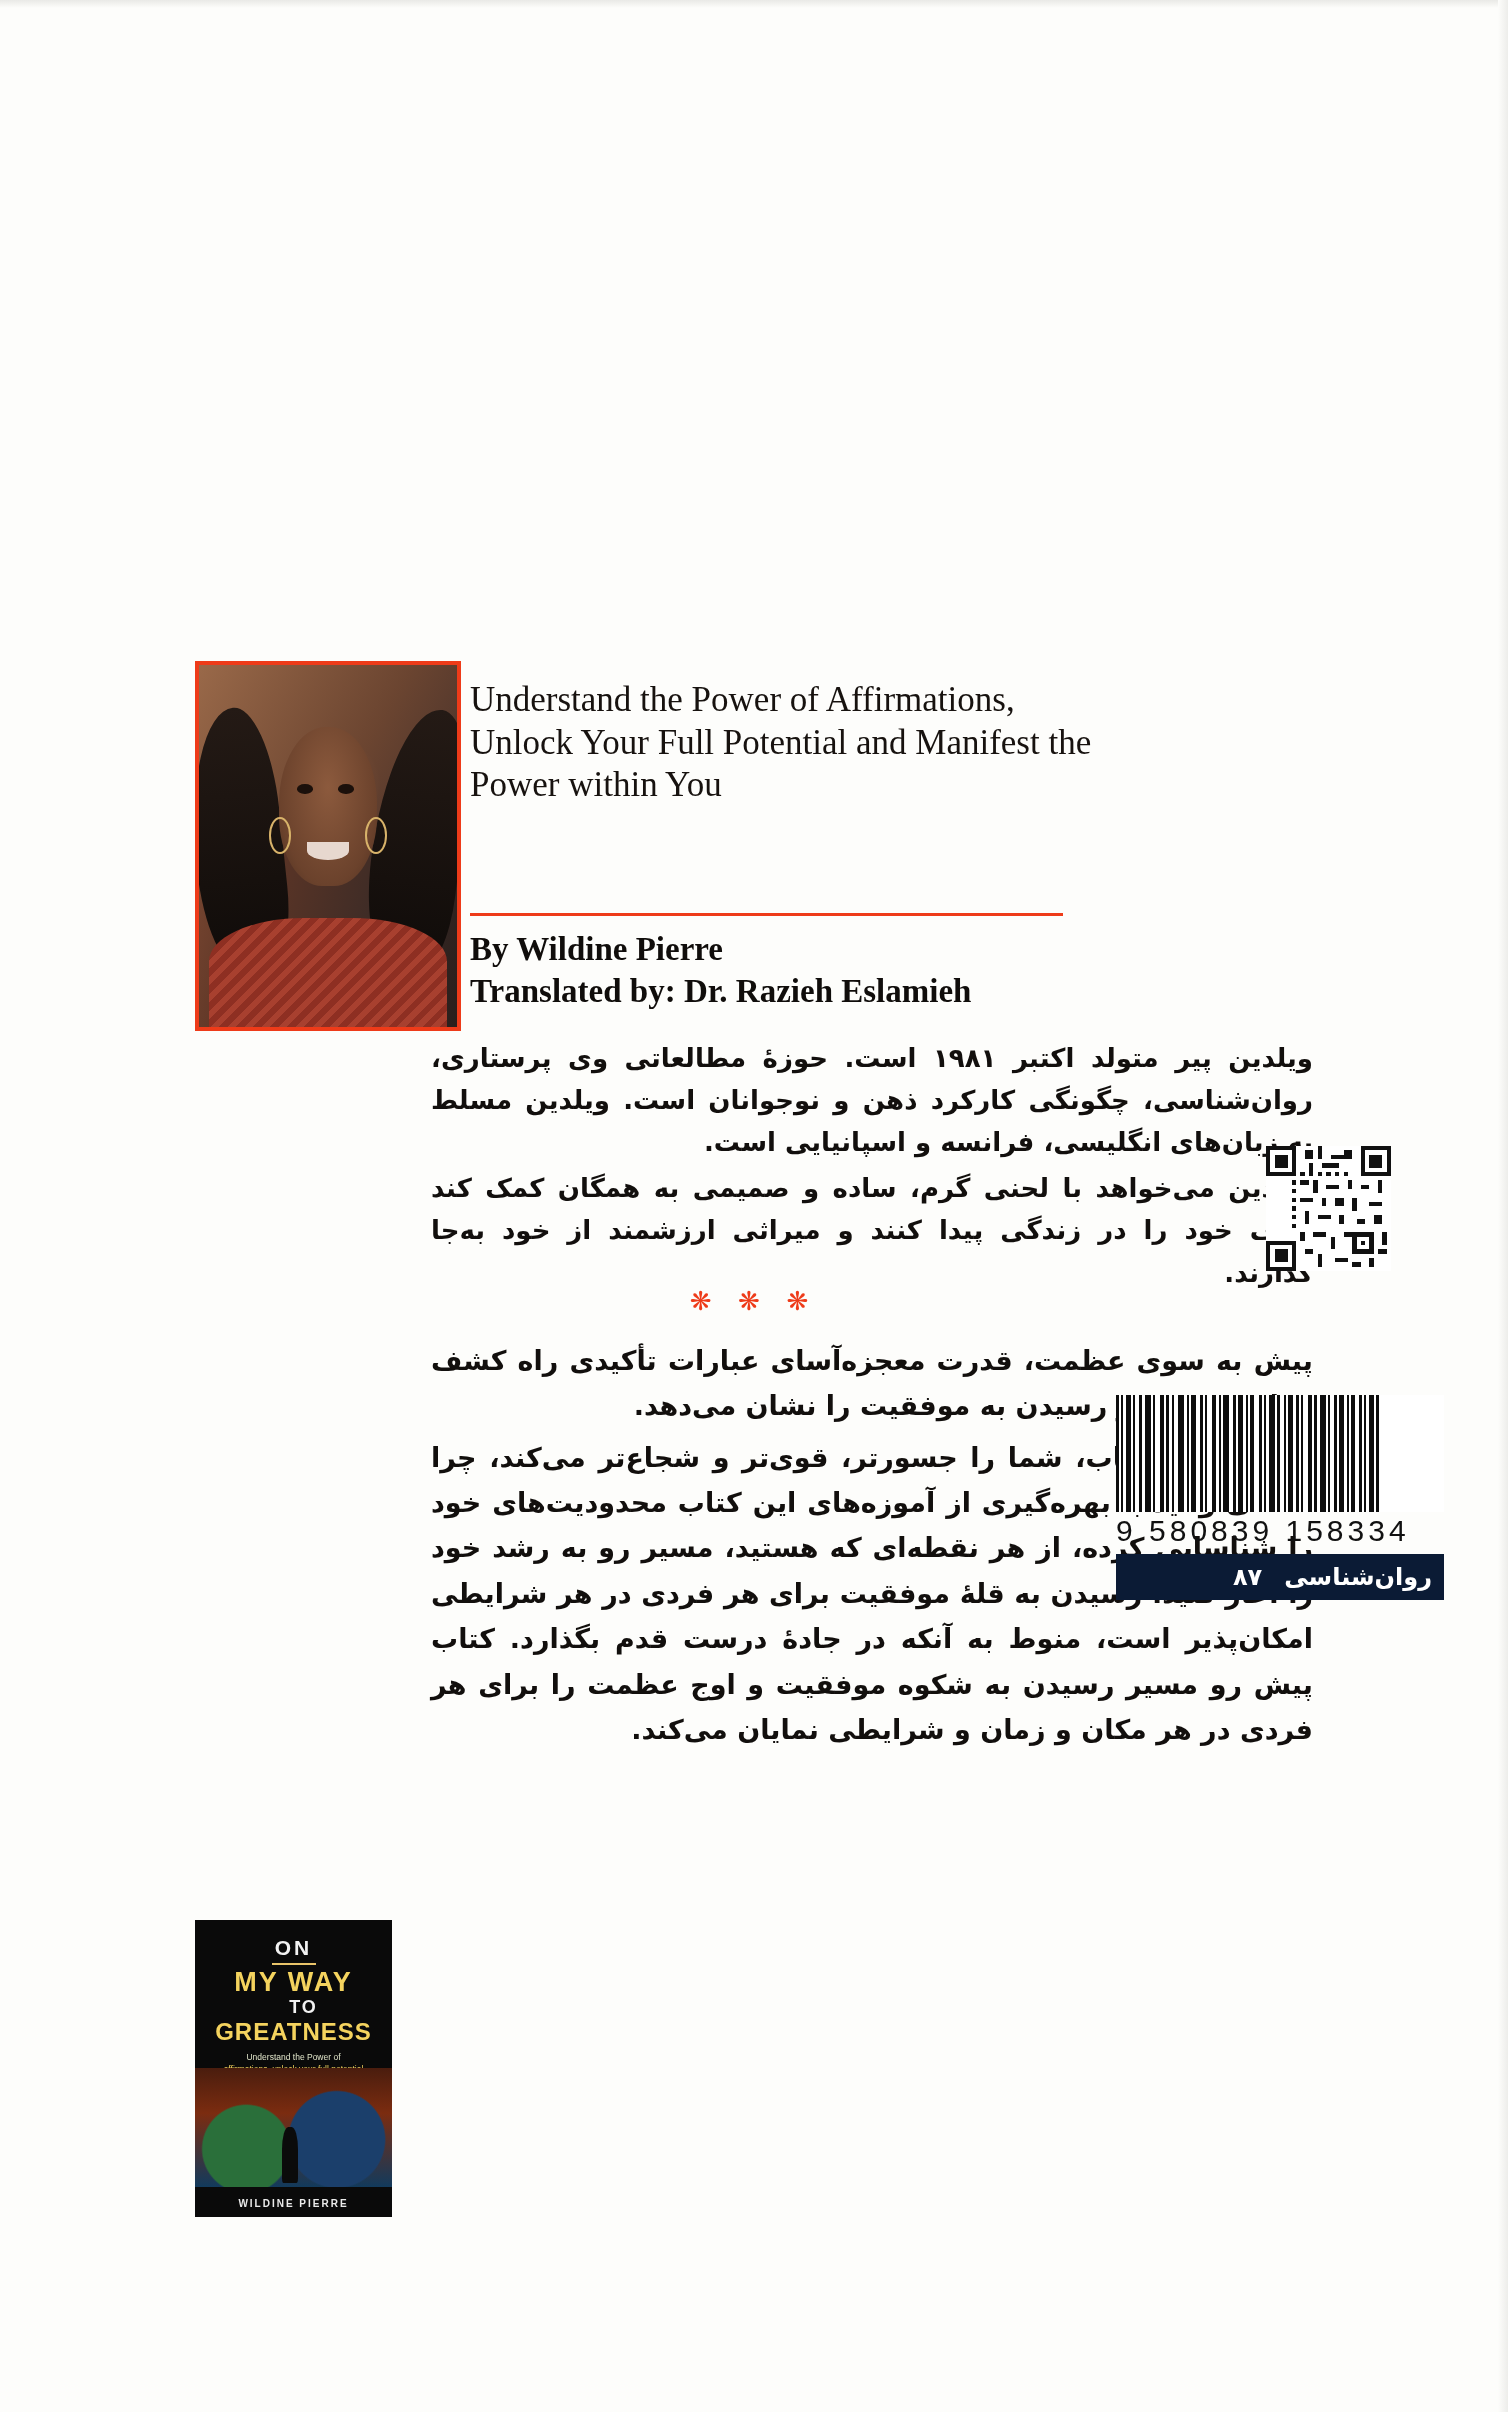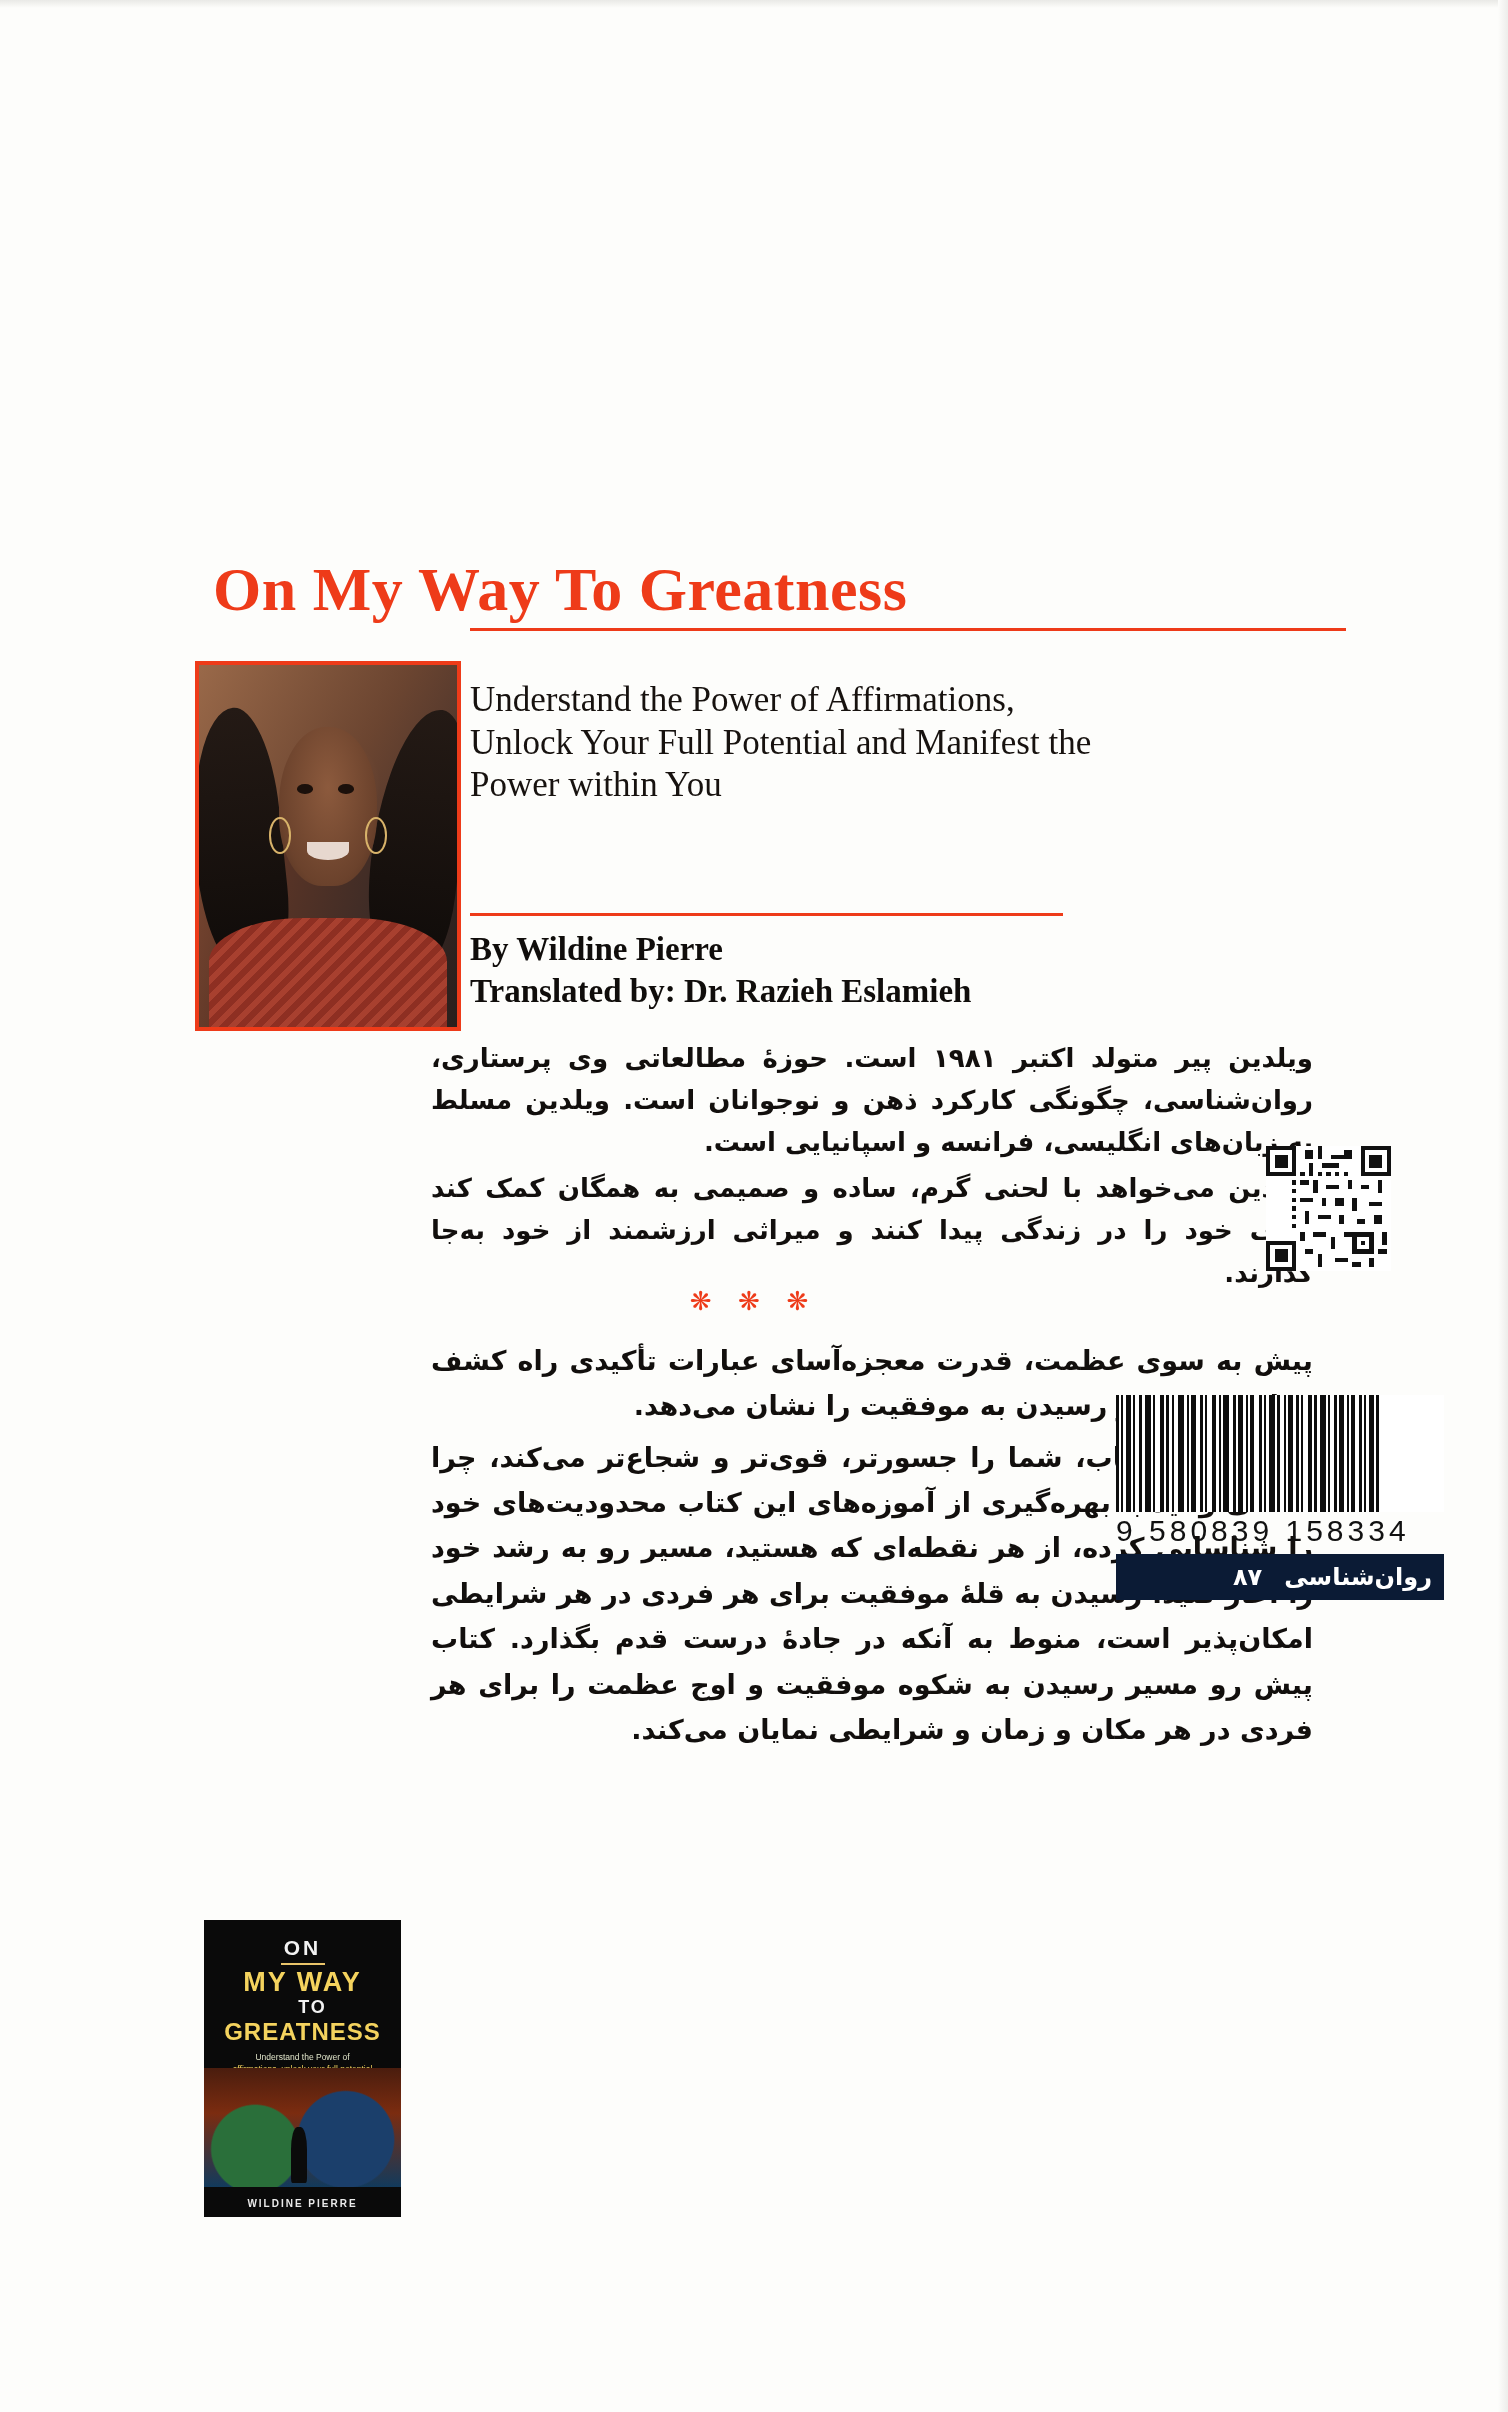--- a/index.html
+++ b/index.html
@@ -281,21 +281,21 @@
     font-weight: bold;
     padding-right: 12px;
     box-sizing: border-box;
     gap: 22px;
   }
   .category-bar .num { font-size: 24px; margin-left: 8px; }
 
   
   .mini-cover {
     position: absolute;
-    left: 204px;
+    left: 195px;
     top: 1920px;
     width: 197px;
     height: 297px;
     background: #0a0a0a;
     overflow: hidden;
     color: #fff;
     text-align: center;
     font-family: "Liberation Sans", sans-serif;
   }
   .mc-on {
@@ -353,24 +353,20 @@
     text-align: center;
   }
 </style>
 </head>
 <body>
 
 <div class="page">
   <div class="page-edge-top"></div>
   <div class="page-edge-right"></div>
 
-  <div class="title-block">
-    <h1 class="main-title">On My Way To Greatness</h1>
-    <div class="rule rule-top"></div>
-  </div>
 
   <div class="author-photo">
     <div class="photo-art">
       <div class="photo-wall"></div>
       <div class="photo-hair-l"></div>
       <div class="photo-hair-r"></div>
       <div class="photo-face"></div>
       <div class="photo-eye l"></div>
       <div class="photo-eye r"></div>
       <div class="photo-smile"></div>

